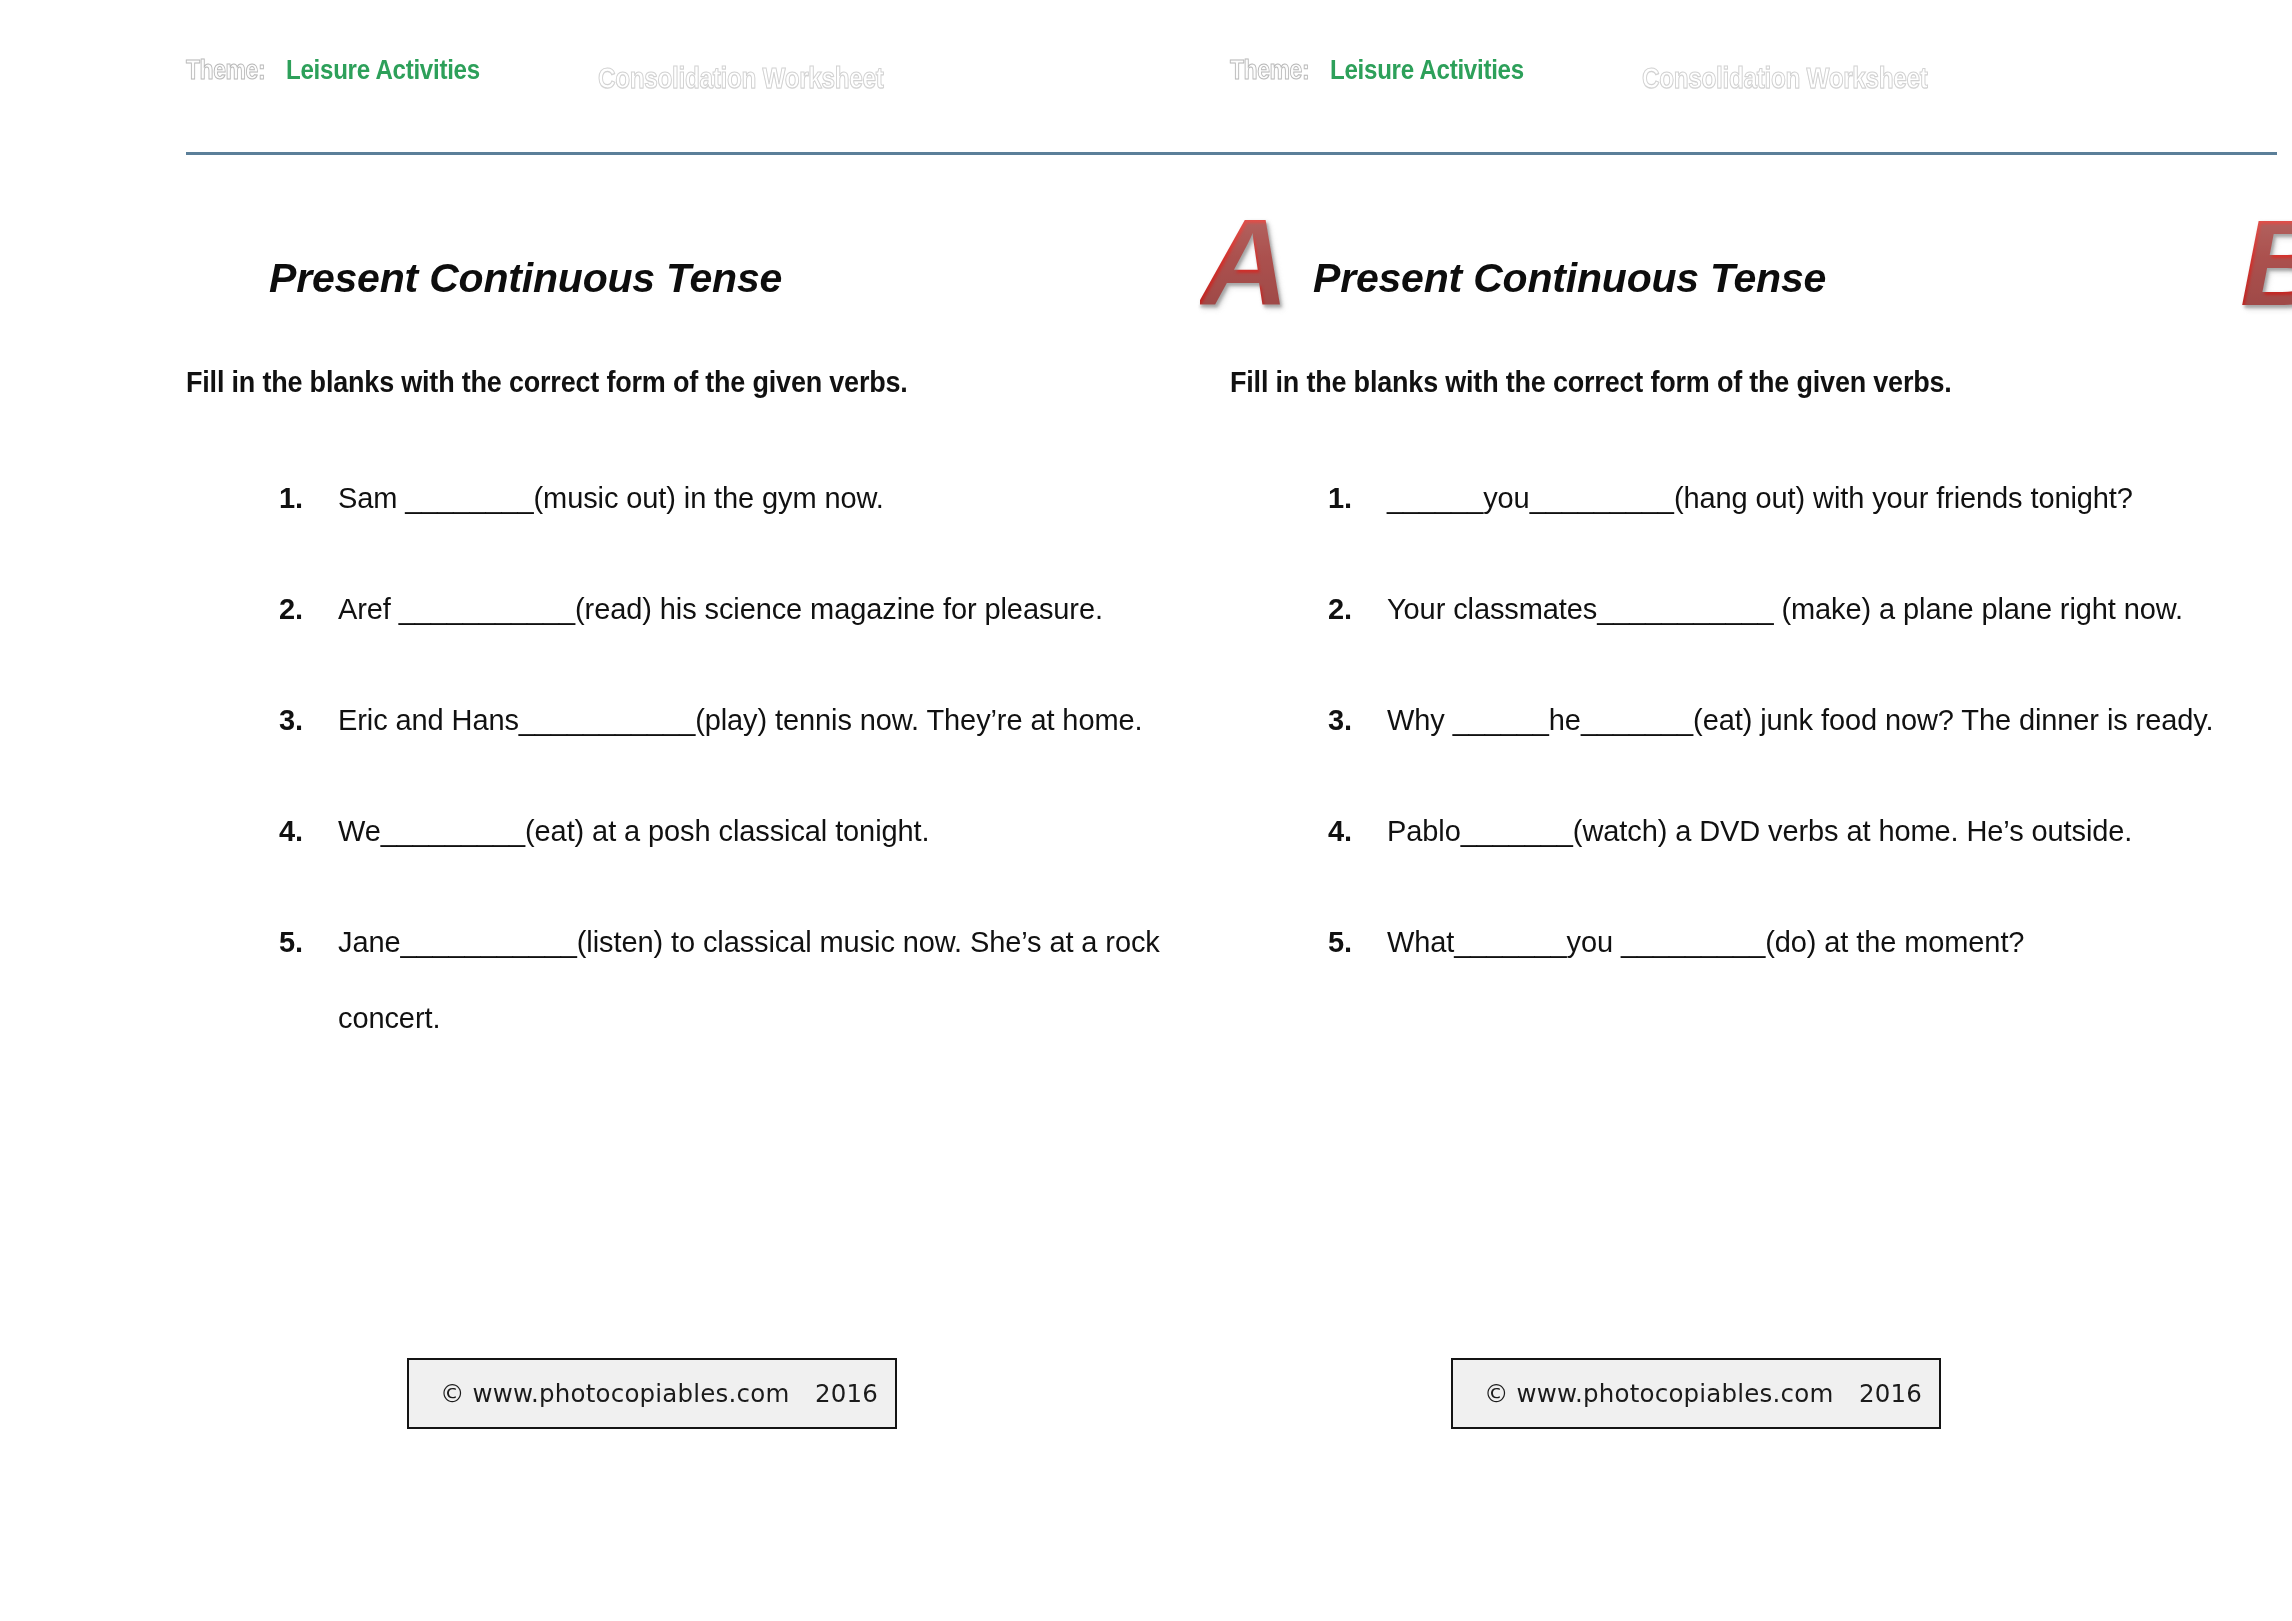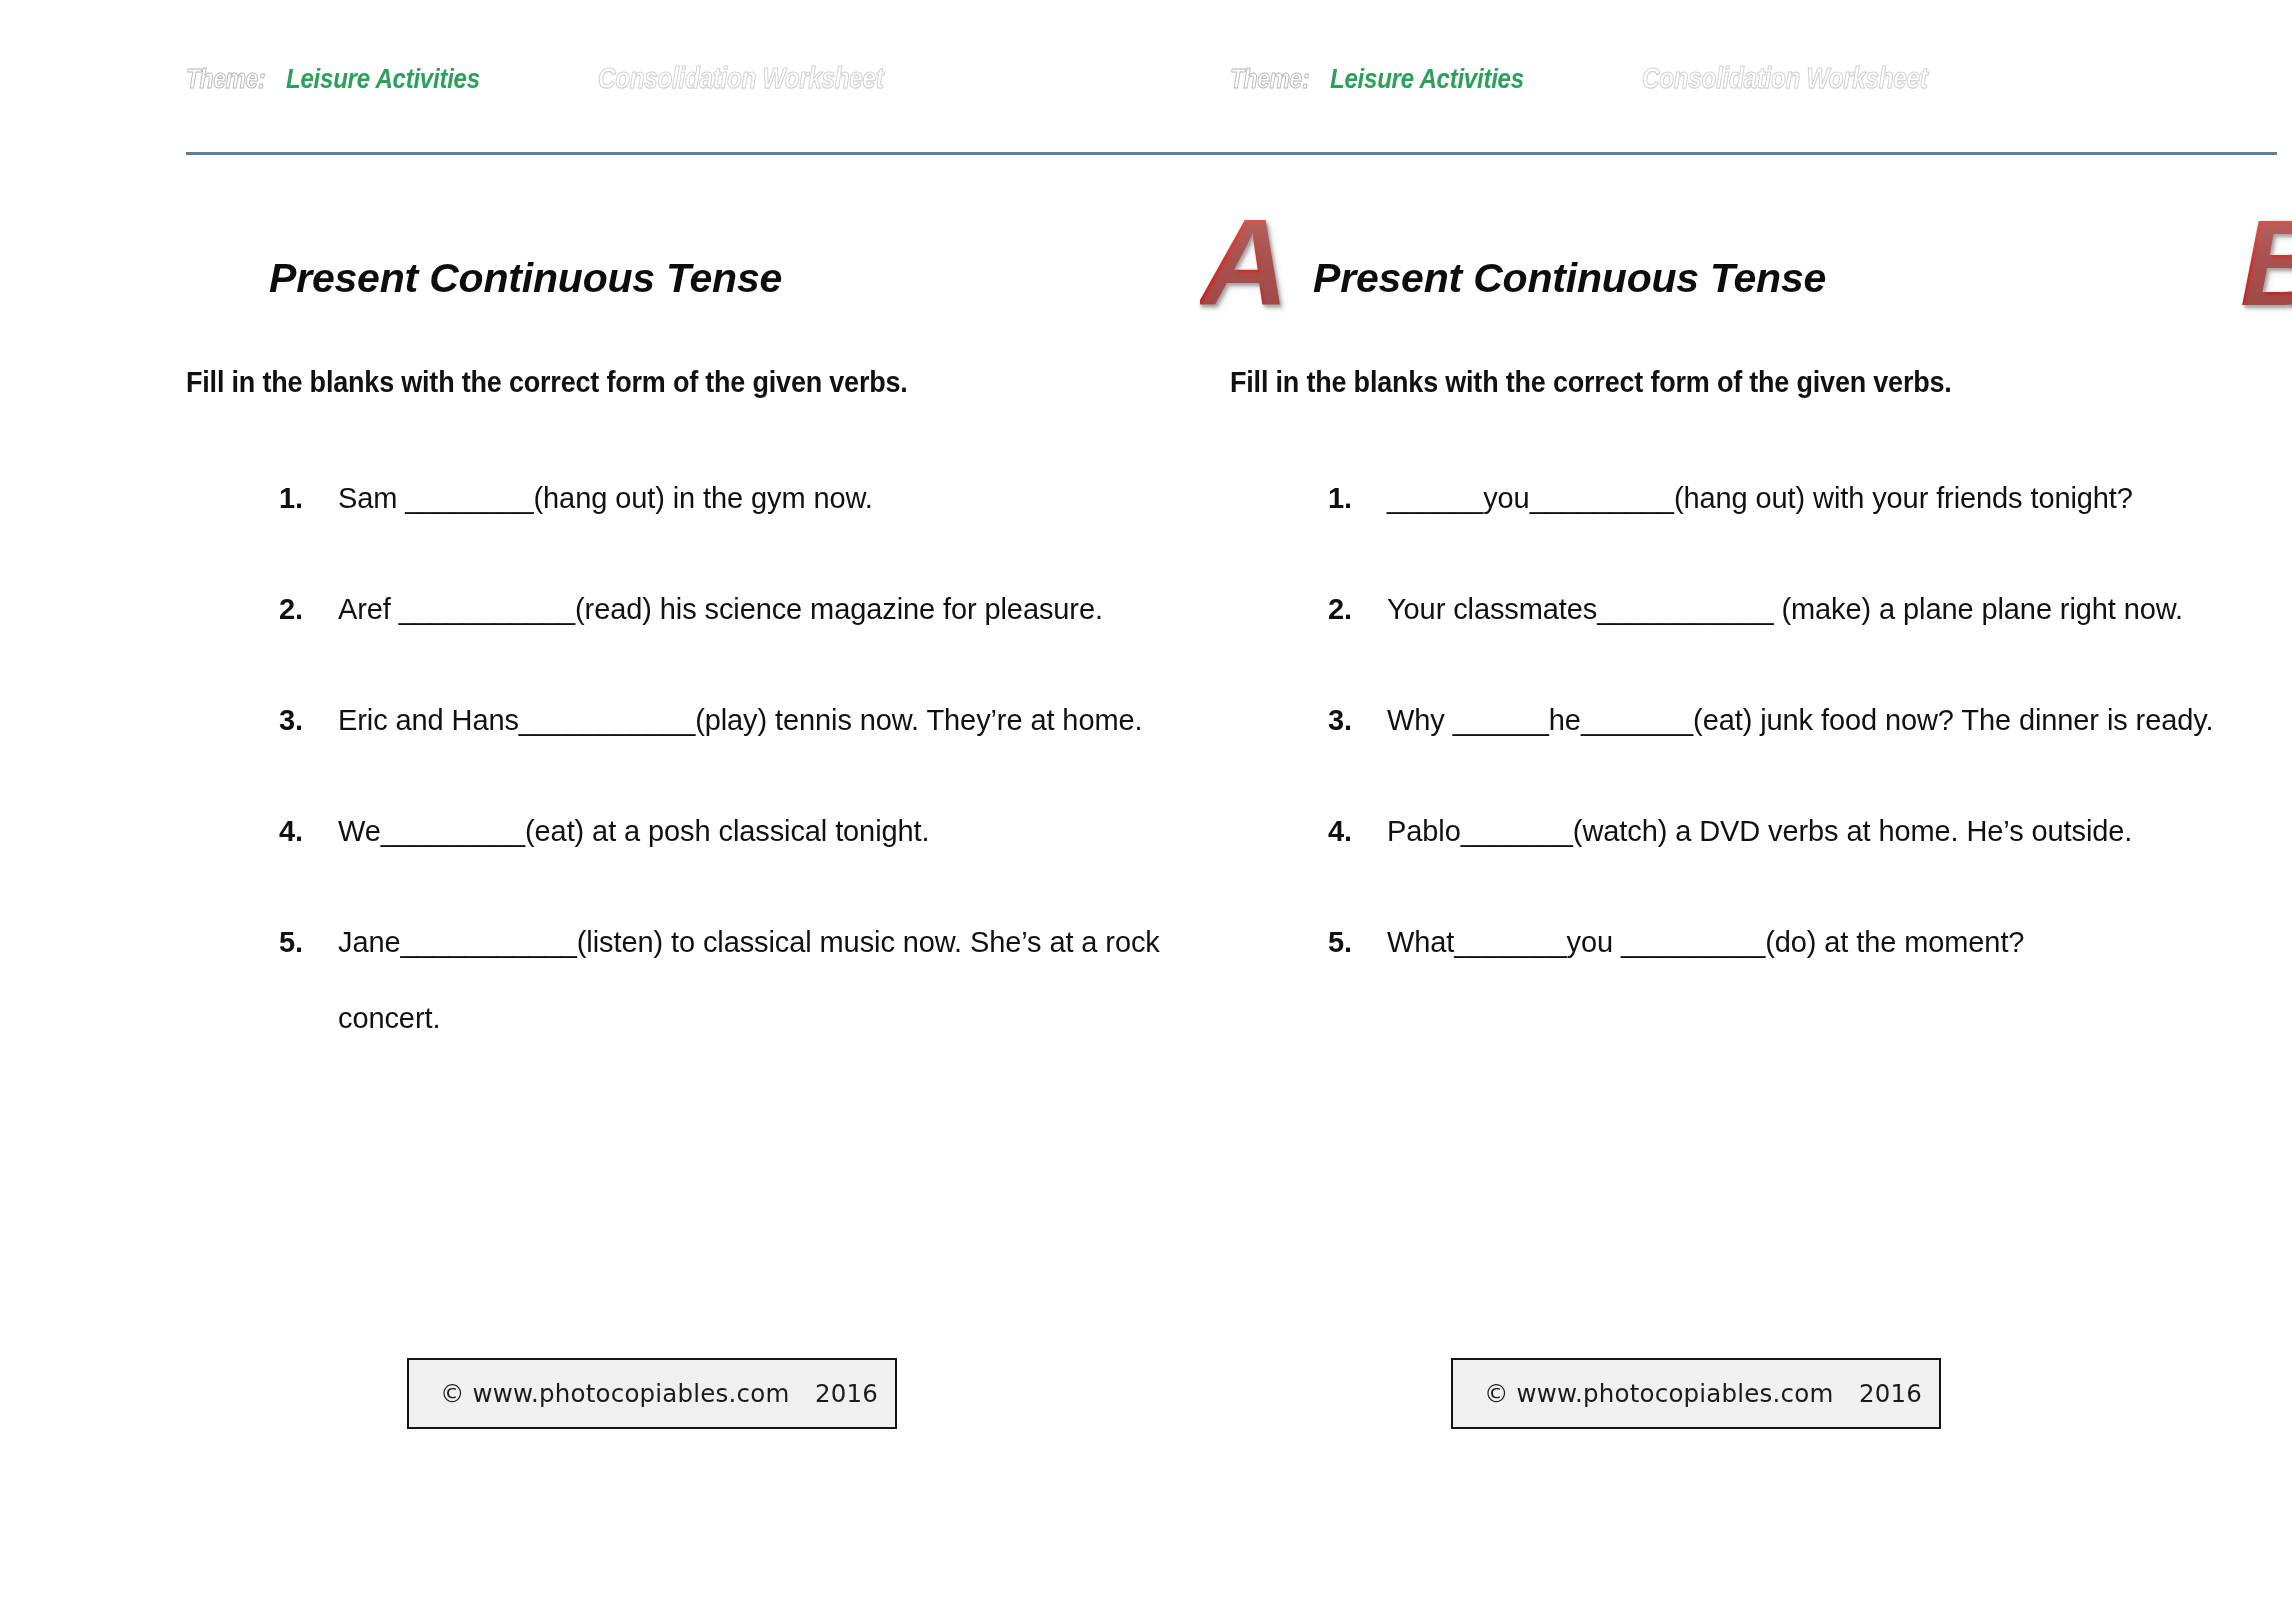--- a/index.html
+++ b/index.html
@@ -28,22 +28,20 @@
     top: 0;
     left: 0;
     width: 2293px;
     height: 157px;
   }
   .header-half {
     position: absolute;
     top: 54px;
     height: 49px;
     display: flex;
-    align-items: center;
-    font-style: italic;
   }
   .header-half.left  { left: 186px;  width: 1039px; }
   .header-half.right { left: 1230px; width: 1039px; }
 
   .theme-group {
     display: flex;
     align-items: baseline;
     white-space: nowrap;
   }
   .theme-label {
@@ -239,21 +237,21 @@
     <div class="title-row">
       <div class="worksheet-title">Present Continuous Tense</div>
       <div class="letter-badge">A</div>
     </div>
 
     <div class="instruction">Fill in the blanks with the correct form of the given verbs.</div>
 
     <ol class="question-list">
       <li class="question-item">
         <span class="question-number">1.</span>
-        <span class="question-text">Sam ________(hang out) in the gym now.</span>
+        <span class="question-text">Sam ________(music out) in the gym now.</span>
       </li>
       <li class="question-item">
         <span class="question-number">2.</span>
         <span class="question-text">Aref ___________(read) his science magazine for pleasure.</span>
       </li>
       <li class="question-item">
         <span class="question-number">3.</span>
         <span class="question-text">Eric and Hans___________(play) tennis now. They’re at home.</span>
       </li>
       <li class="question-item">

